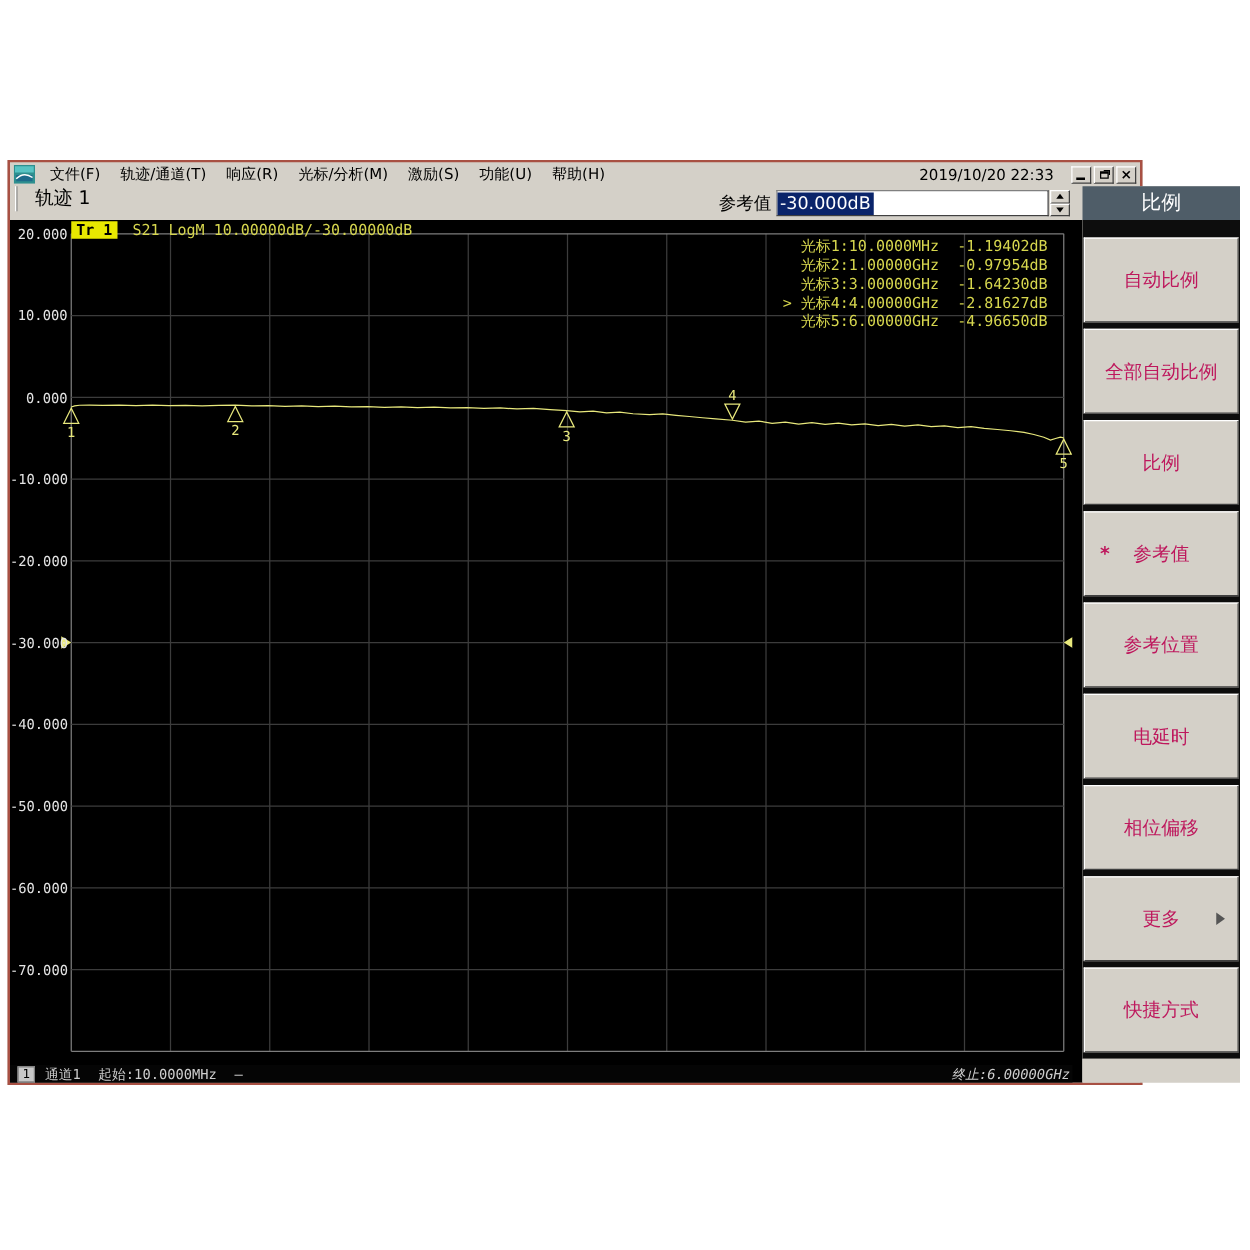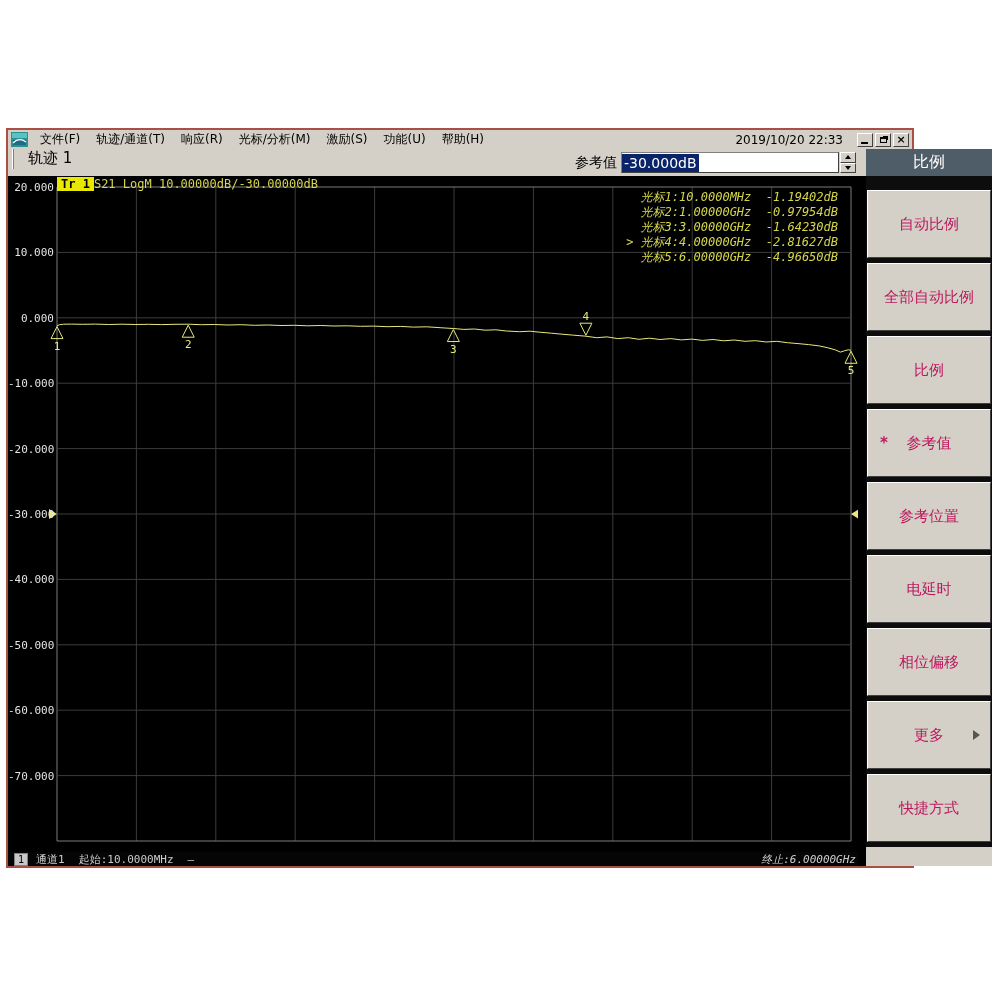--- a/index.html
+++ b/index.html
@@ -45,27 +45,27 @@
     border-bottom:4px solid #000;}
   .arr-down{width:0;height:0;border-left:3px solid transparent;border-right:3px solid transparent;
     border-top:4px solid #000;}
 
   
   .display-area{position:absolute;left:0;top:46px;width:858px;height:690px;background:#000;}
   .plot{position:absolute;left:0;top:0;width:850px;height:676px;background:#000;overflow:hidden;}
   .plot svg{position:absolute;left:0;top:0;}
   .trace-status{position:absolute;left:49px;top:0px;height:15px;display:flex;align-items:center;
     font-family:"DejaVu Sans Mono",monospace;font-size:12px;white-space:nowrap;}
-  .tr-badge{background:#e8e800;color:#000;padding:0 4px;margin-right:0;font-weight:bold;}
+  .tr-badge{background:#e8e800;color:#000;padding:0 4px;margin-right:12px;font-weight:bold;}
   .tr-text{color:#d6d64e;}
   .ylab{position:absolute;left:0;width:46px;text-align:right;
     font-family:"DejaVu Sans Mono",monospace;font-size:11px;color:#e4e4e4;white-space:nowrap;}
   .readout{position:absolute;top:14px;right:20px;text-align:right;
     font-family:"DejaVu Sans Mono",monospace;font-size:12px;line-height:15px;color:#d6d64e;}
-  .readout div{white-space:pre;font-style:italic;}
+  .readout div{white-space:pre;}
 
   
   .statusbar{position:absolute;left:0;top:676px;width:850px;height:14px;background:#050505;
     display:flex;align-items:center;font-family:"DejaVu Sans Mono",monospace;
     font-size:11px;color:#cccccc;}
   .ch-badge{background:#c8c8c8;color:#000;font-size:10px;line-height:11px;
     padding:0 3px;margin:0 8px 0 6px;border:1px solid #808080;}
   .sb-item{margin-right:14px;white-space:nowrap;}
   .sb-stop{position:absolute;right:2px;white-space:nowrap;font-style:italic;}
 

